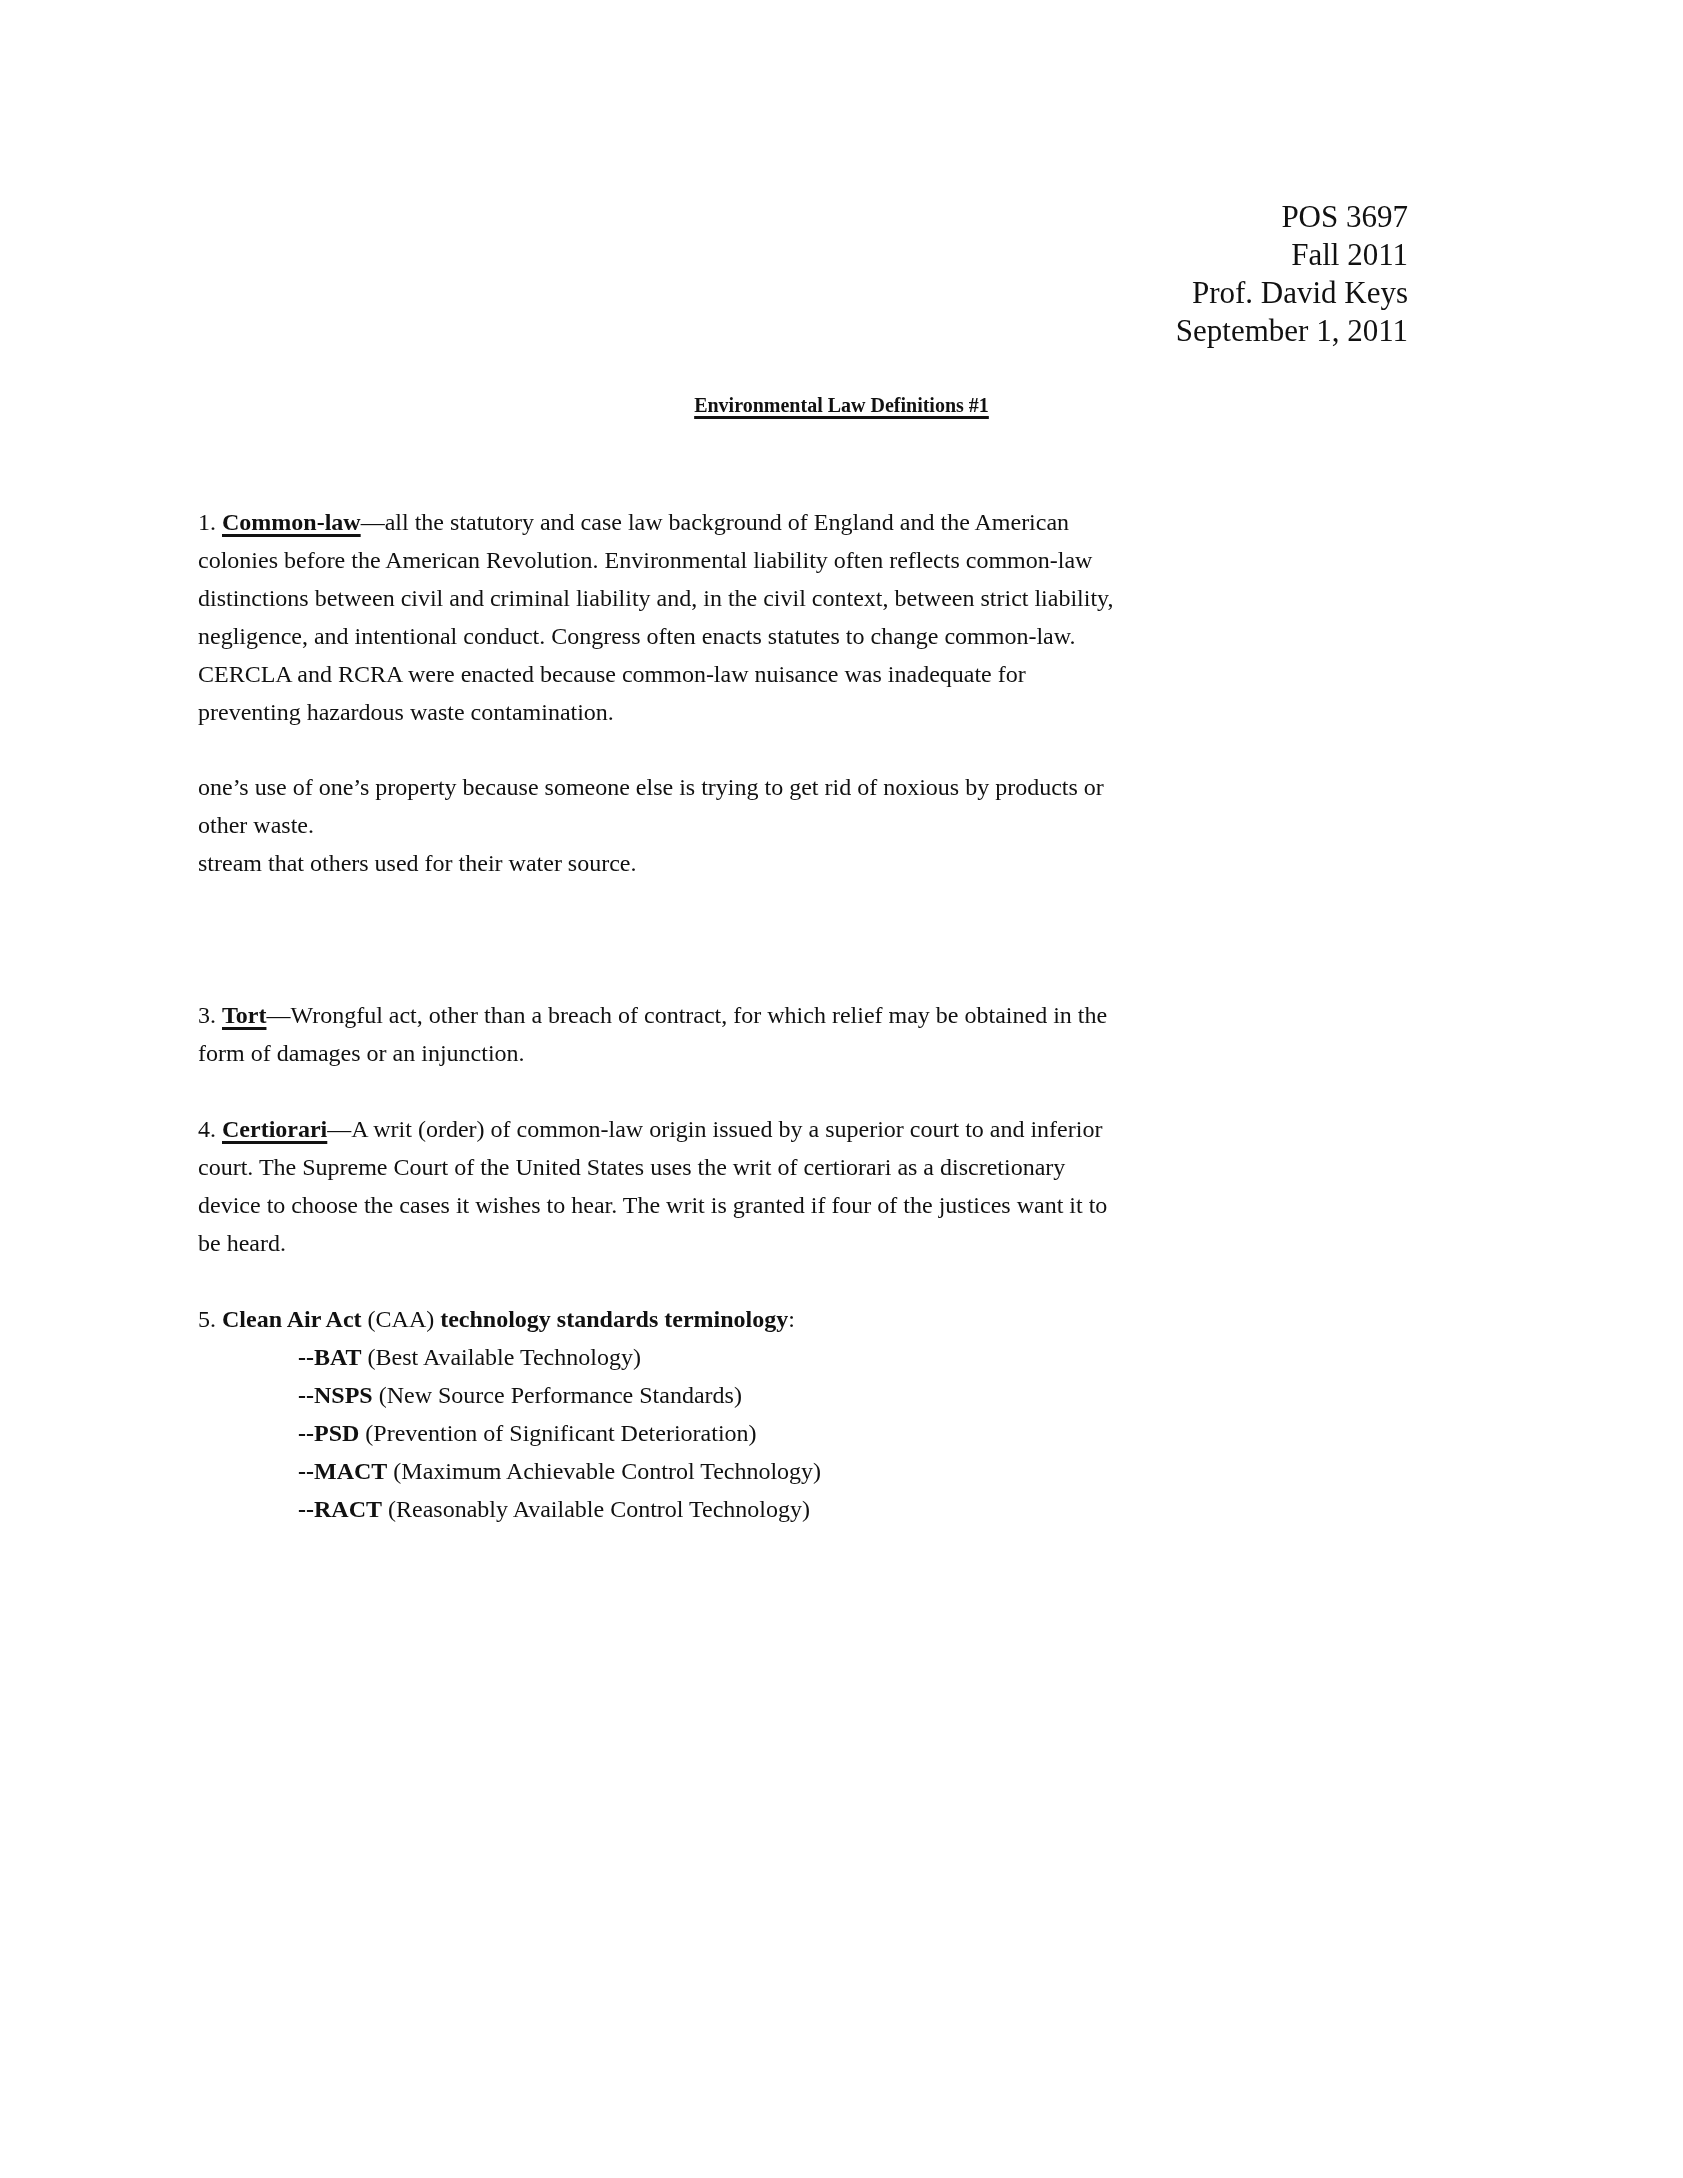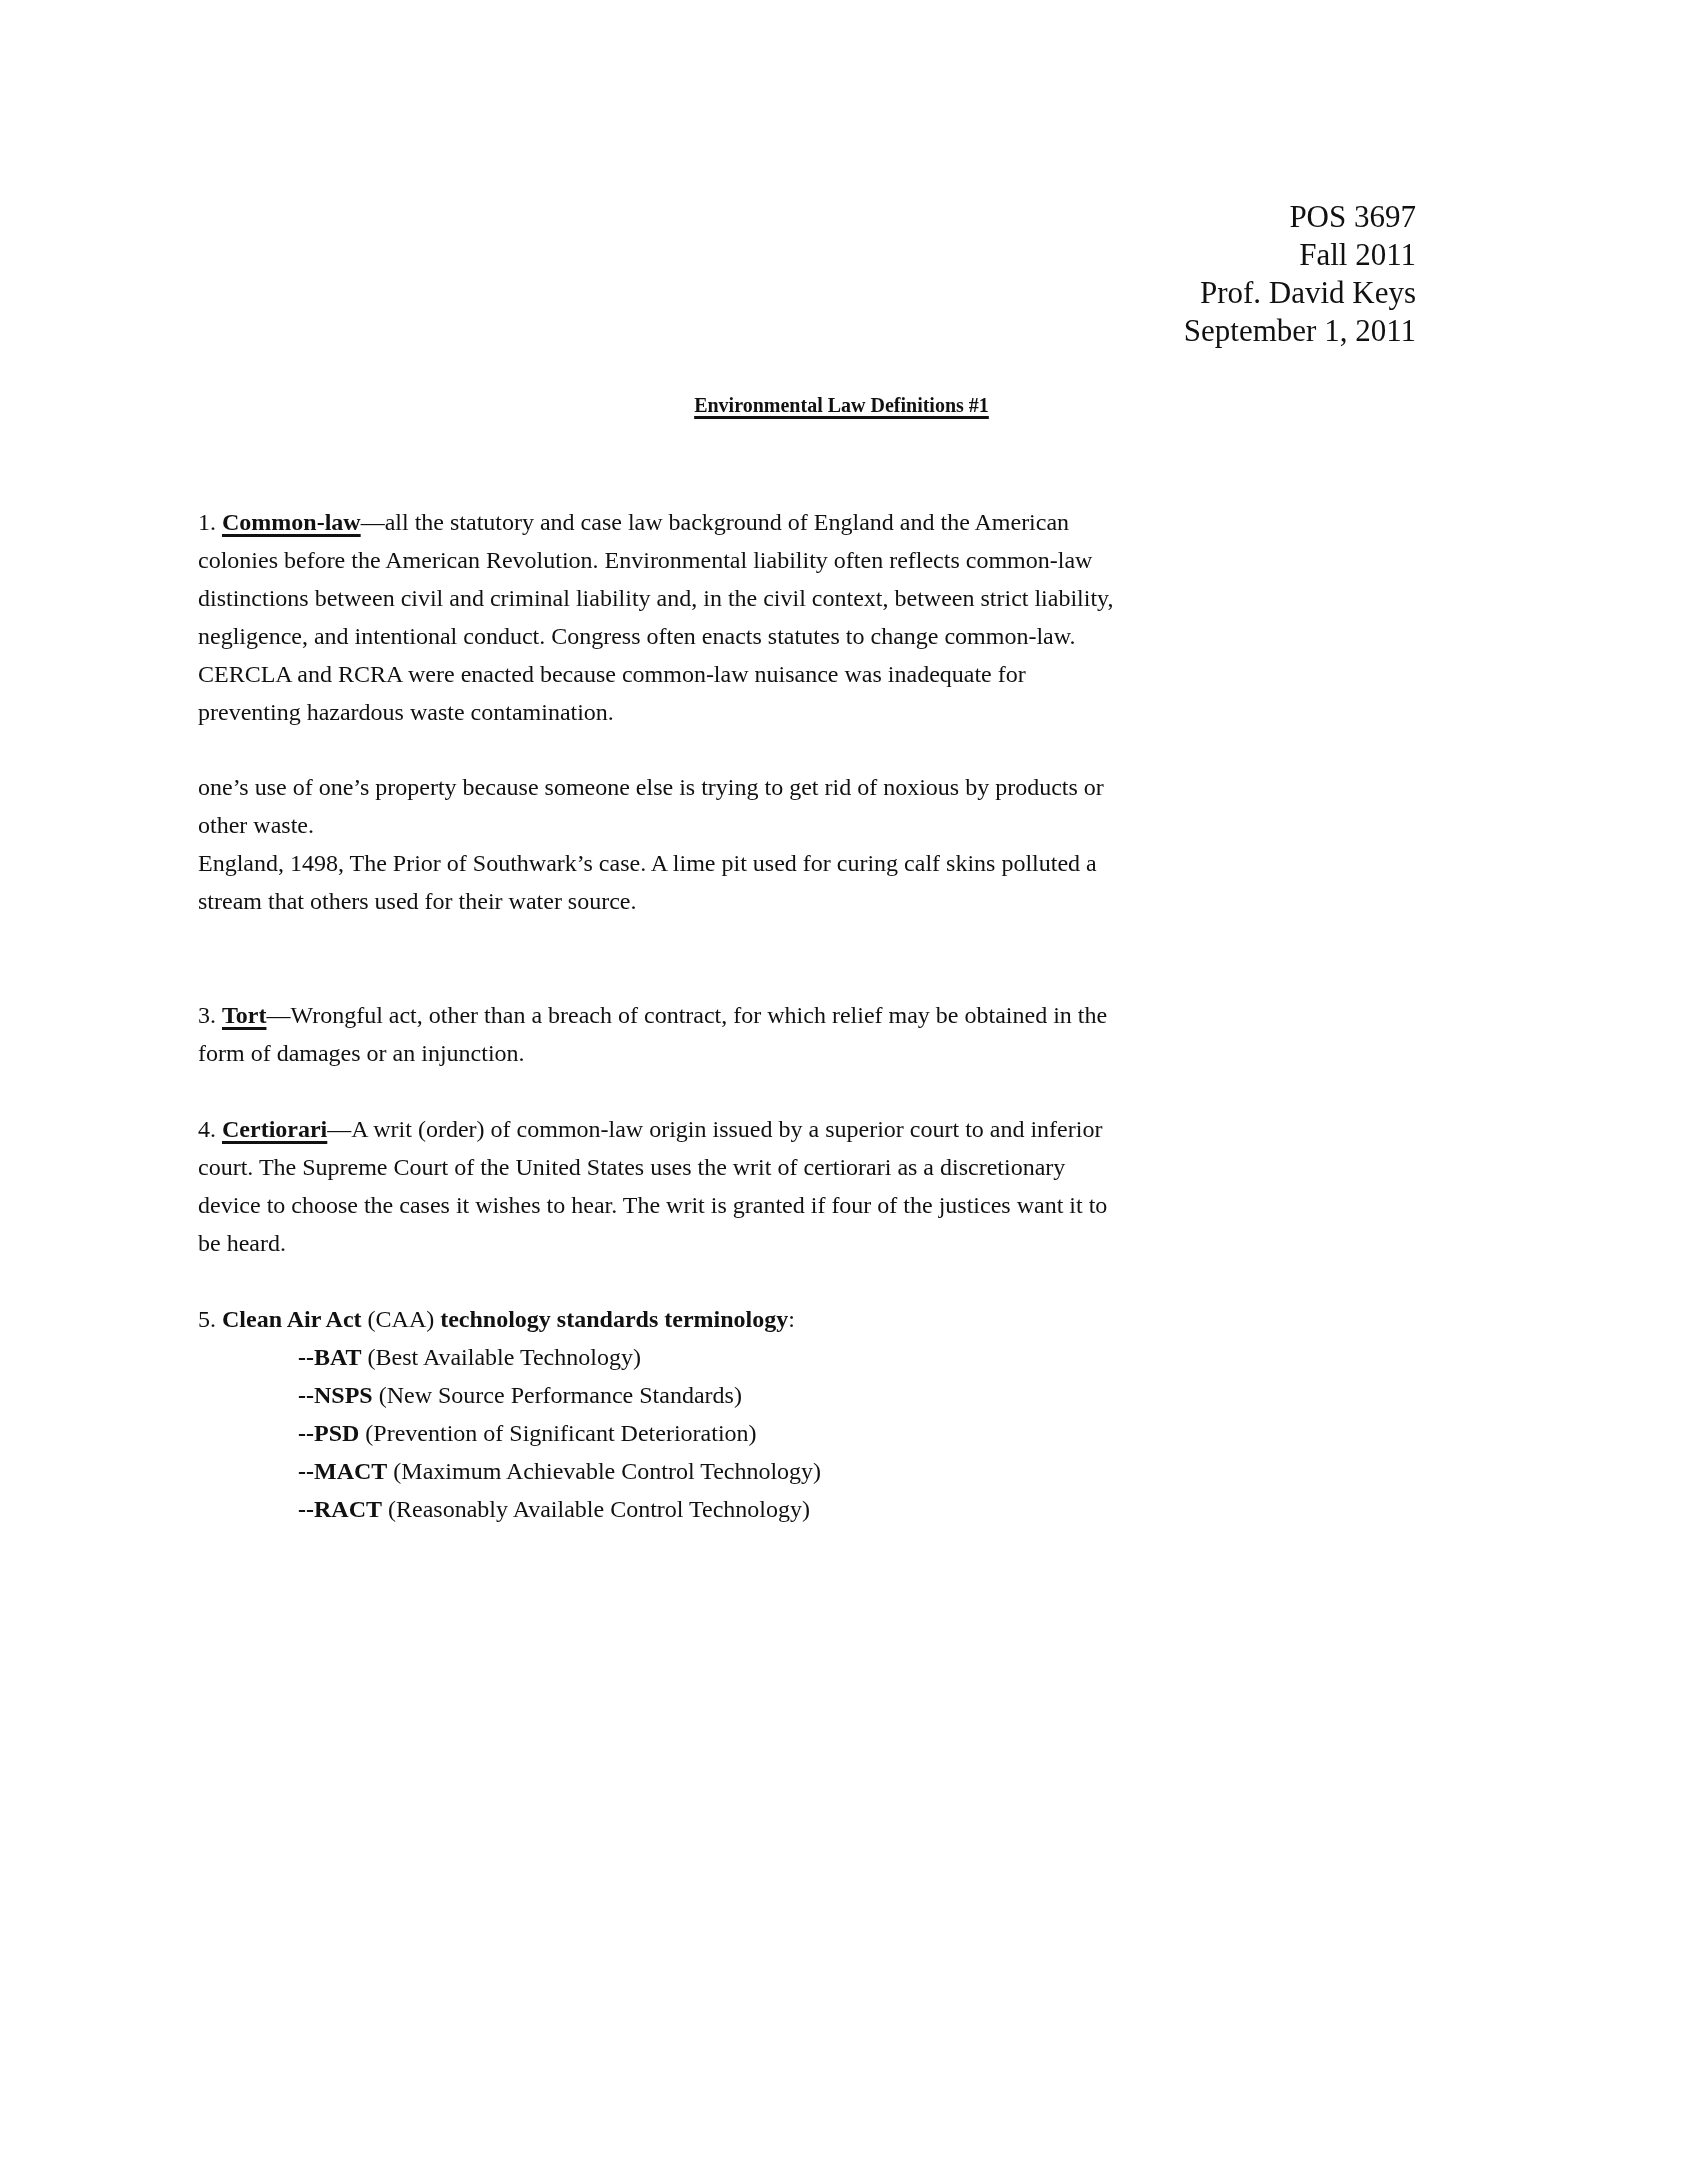--- a/index.html
+++ b/index.html
@@ -1,21 +1,21 @@
 <!DOCTYPE html>
 <html><head>
 <meta charset="utf-8">
 <style>
   html, body { margin: 0; padding: 0; background: #ffffff; }
   body {
     width: 1683px; height: 2178px; position: relative; overflow: hidden;
     font-family: "Liberation Serif", "DejaVu Serif", serif;
     color: #111111;
   }
-  .page { position: absolute; left: 0; top: 0; width: 1606px; height: 2178px; padding-left: 8px; }
+  .page { position: absolute; left: 0; top: 0; width: 1606px; height: 2178px; }
   .header {
     position: absolute; right: 198px; top: 198px;
     text-align: right; font-size: 31px; line-height: 38px;
   }
   .header div { white-space: nowrap; }
   .title {
     position: absolute; left: 0; width: 1683px; top: 386px;
     text-align: center; font-size: 20px; font-weight: bold;
     line-height: 38px;
   }
@@ -50,21 +50,20 @@
     <span class="line">colonies before the American Revolution. Environmental liability often reflects common-law</span>
     <span class="line">distinctions between civil and criminal liability and, in the civil context, between strict liability,</span>
     <span class="line">negligence, and intentional conduct. Congress often enacts statutes to change common-law.</span>
     <span class="line">CERCLA and RCRA were enacted because common-law nuisance was inadequate for</span>
     <span class="line">preventing hazardous waste contamination.</span>
   </div>
 
   <div class="section" style="top:768px;">
     <span class="line">one’s use of one’s property because someone else is trying to get rid of noxious by products or</span>
     <span class="line">other waste.</span>
-    <span class="line">England, 1498, The Prior of Southwark’s case. A lime pit used for curing calf skins polluted a</span>
     <span class="line">stream that others used for their water source.</span>
   </div>
 
   <div class="section" style="top:996px;">
     <span class="line"><span>3. </span><span class="term">Tort</span><span>—</span><span>Wrongful act, other than a breach of contract, for which relief may be obtained in the</span></span>
     <span class="line">form of damages or an injunction.</span>
   </div>
 
   <div class="section" style="top:1110px;">
     <span class="line"><span>4. </span><span class="term">Certiorari</span><span>—</span><span>A writ (order) of common-law origin issued by a superior court to and inferior</span></span>

